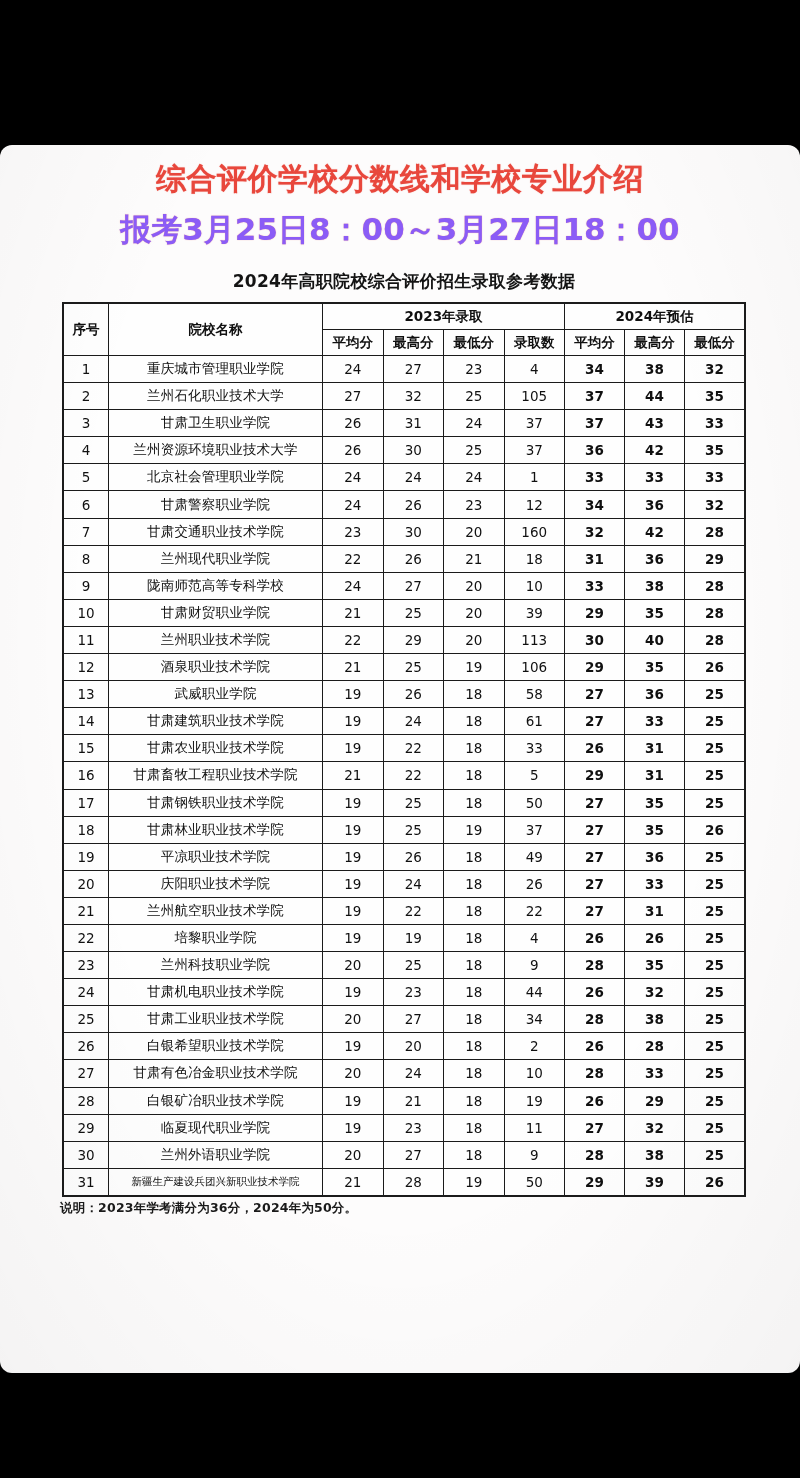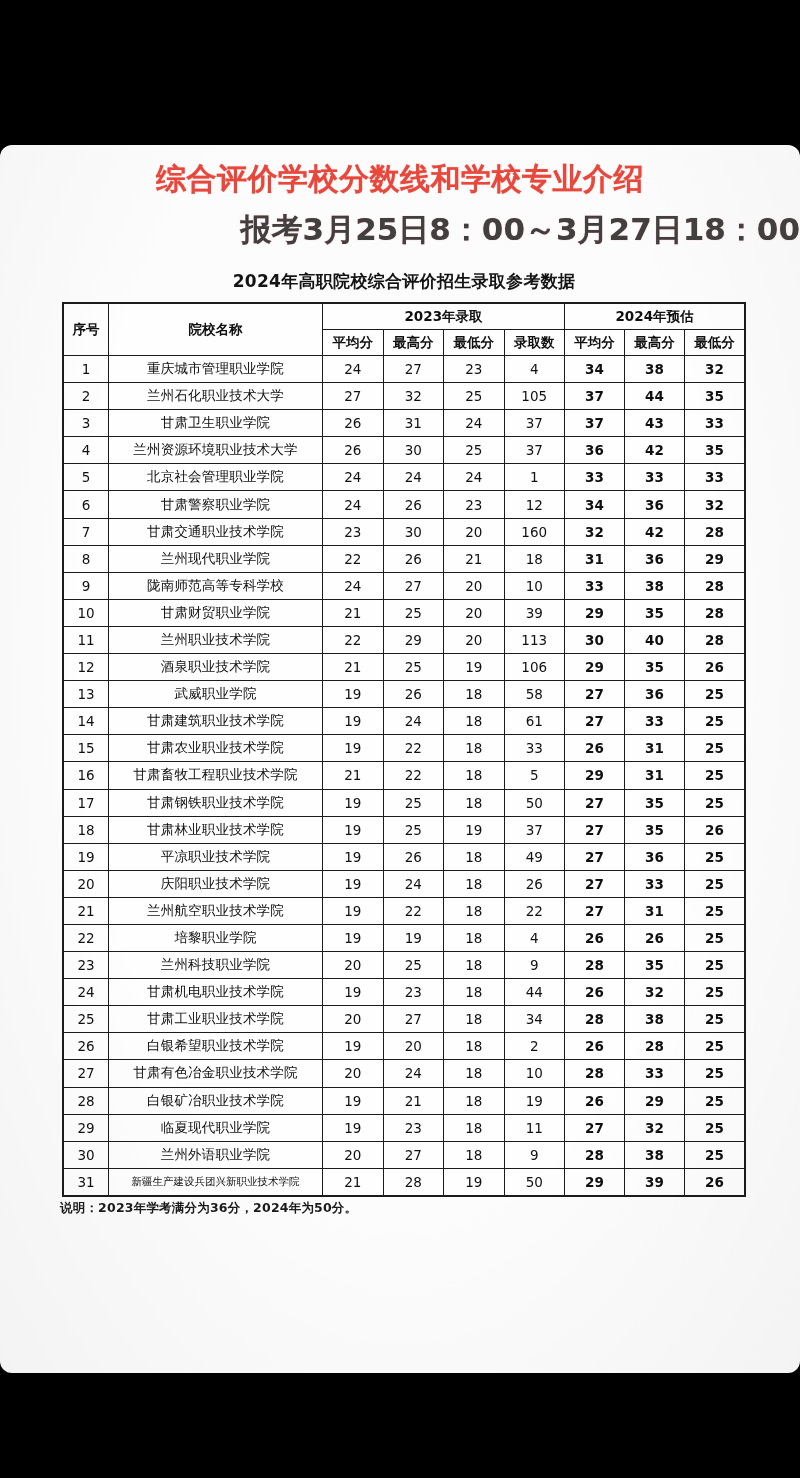--- a/index.html
+++ b/index.html
@@ -68,26 +68,25 @@
     color: #e8473c;
     text-shadow: 0 0 1px rgba(232,71,60,0.55);
     line-height: 40px;
     white-space: nowrap;
   }
   .headline .l2 {
     display: block;
     font-family: "DejaVu Sans", sans-serif;
     font-weight: 700;
     font-size: 31px;
-    color: #404040;
+    color: #8b5cf6;
     text-shadow: 0 0 1px rgba(232,71,60,0.55);
     line-height: 44px;
     margin-top: 8px;
     white-space: nowrap;
-    text-align: right;
   }
 
   
   .doc-title {
     position: absolute;
     left: 4px; top: 125px;
     width: 800px;
     text-align: center;
     font-family: "DejaVu Sans", sans-serif;
     font-weight: 700;

